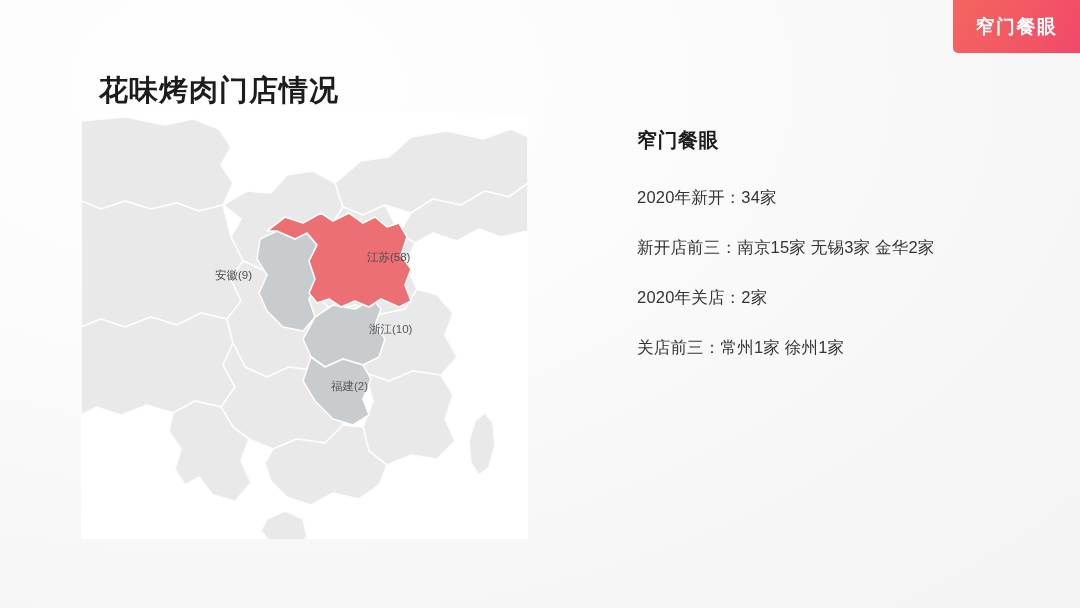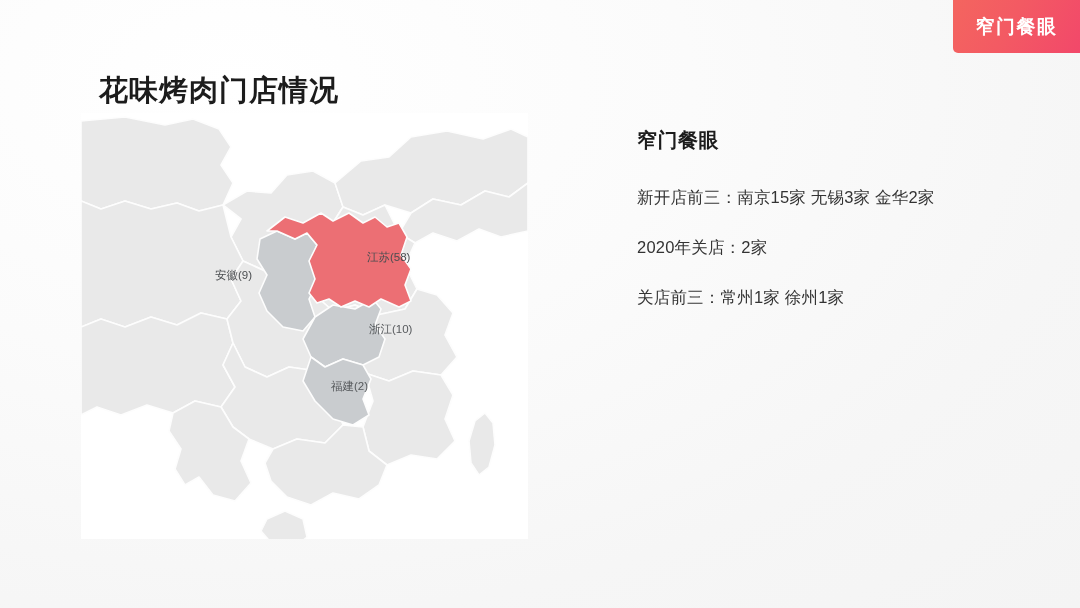--- a/index.html
+++ b/index.html
@@ -199,18 +199,19 @@
         <text class="map-label map-label-dark" x="134" y="166">安徽(9)</text>
         <text class="map-label" x="288" y="220">浙江(10)</text>
         <text class="map-label" x="250" y="277">福建(2)</text>
       </g>
 
     </svg>
   </div>
 
   <div class="info-panel">
     <div class="info-heading">窄门餐眼</div>
+    <div class="info-line">2020年新开：34家</div>
     <div class="info-line">新开店前三：南京15家 无锡3家 金华2家</div>
     <div class="info-line gap-before">2020年关店：2家</div>
     <div class="info-line last">关店前三：常州1家 徐州1家</div>
   </div>
 
 </div>
 
 </body></html>

